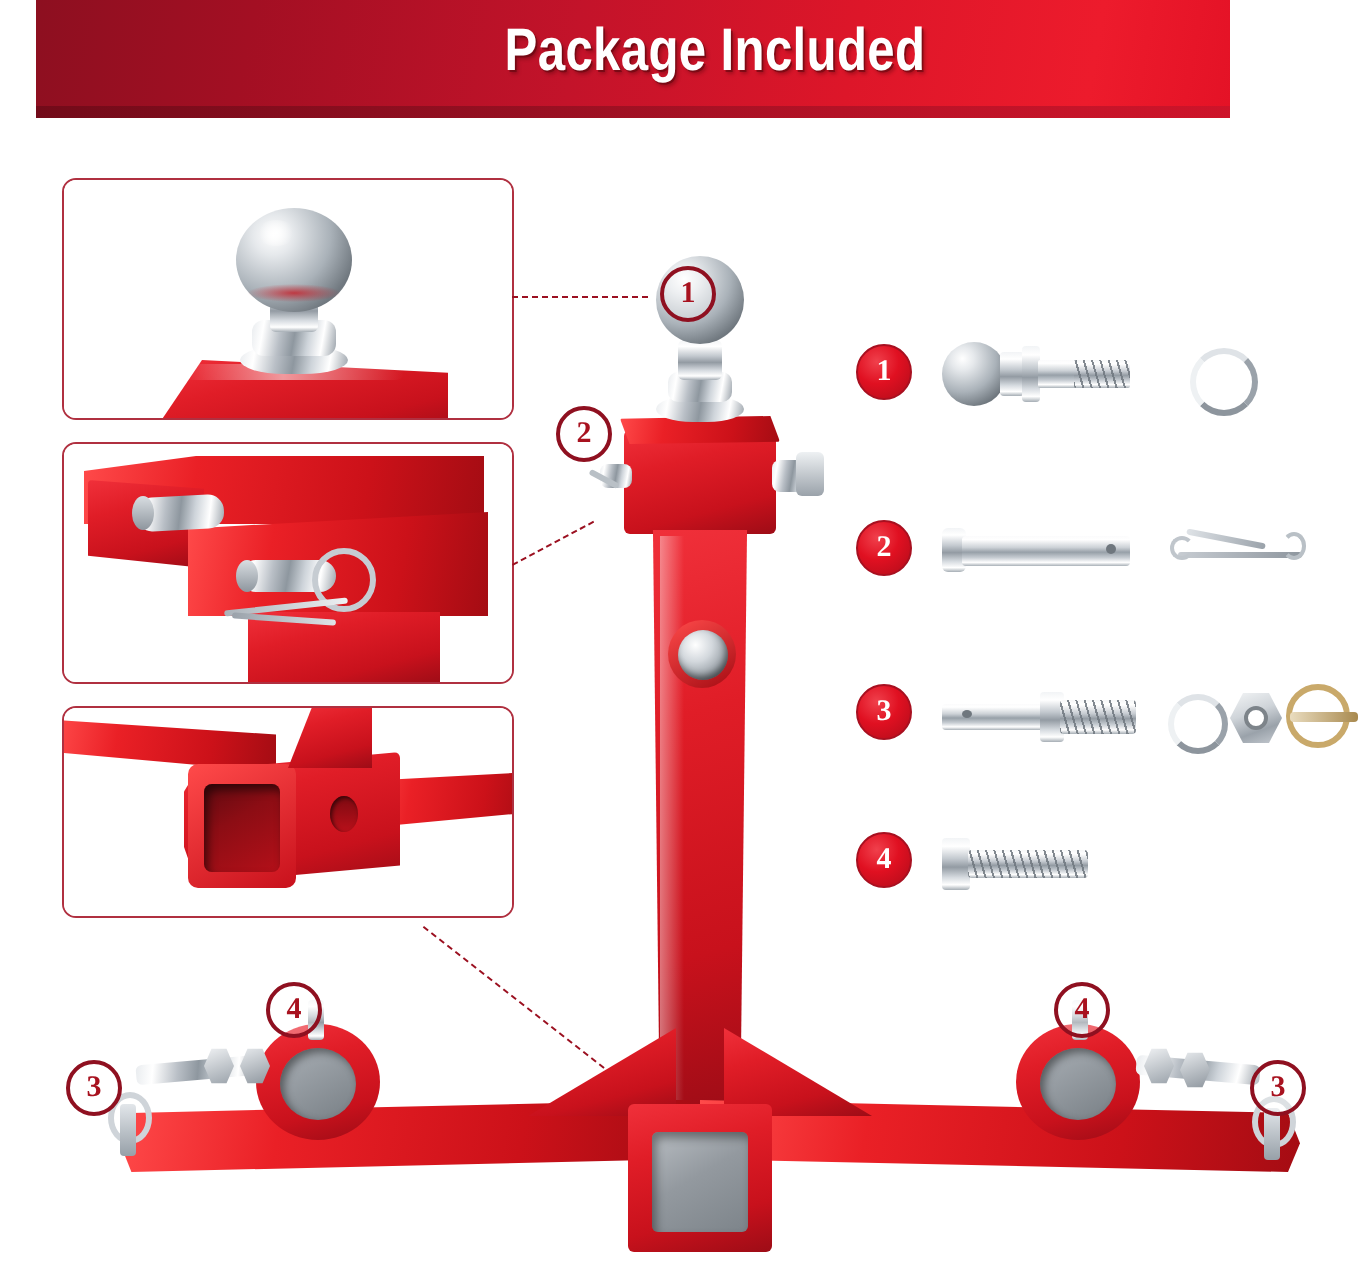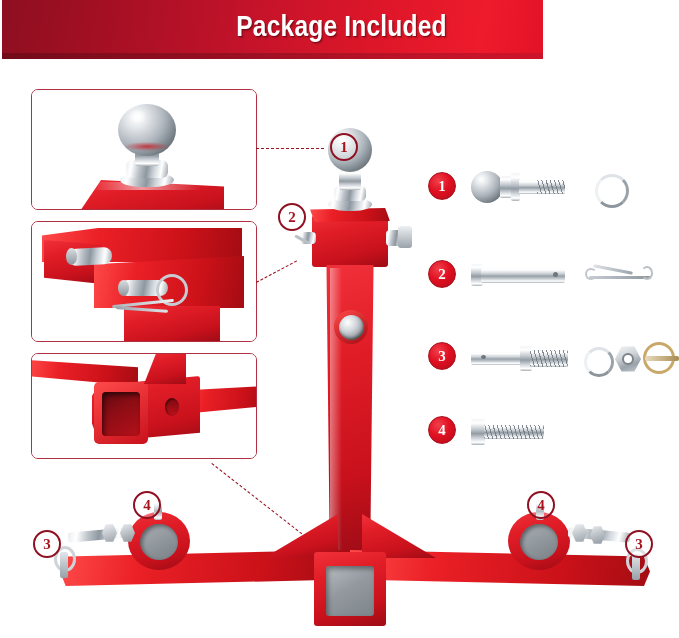--- a/index.html
+++ b/index.html
@@ -11,22 +11,22 @@
     width: 679px;
     height: 638px;
     position: relative;
     overflow: hidden;
     font-family: "Liberation Sans", sans-serif;
   }
 
   
   #header-banner {
     position: absolute;
-    left: 2px; top: 0;
-    width: 541px;
+    left: 18px; top: 0;
+    width: 597px;
     height: 59px;
     background: linear-gradient(100deg, #8d0f20 0%, #a30f23 18%, #c3132a 45%, #dd1629 68%, #ed1b2c 88%, #e41226 100%);
     overflow: hidden;
   }
   #header-banner::after {
     content: "";
     position: absolute;
     left: 0; bottom: 0;
     width: 100%;
     height: 6px;

